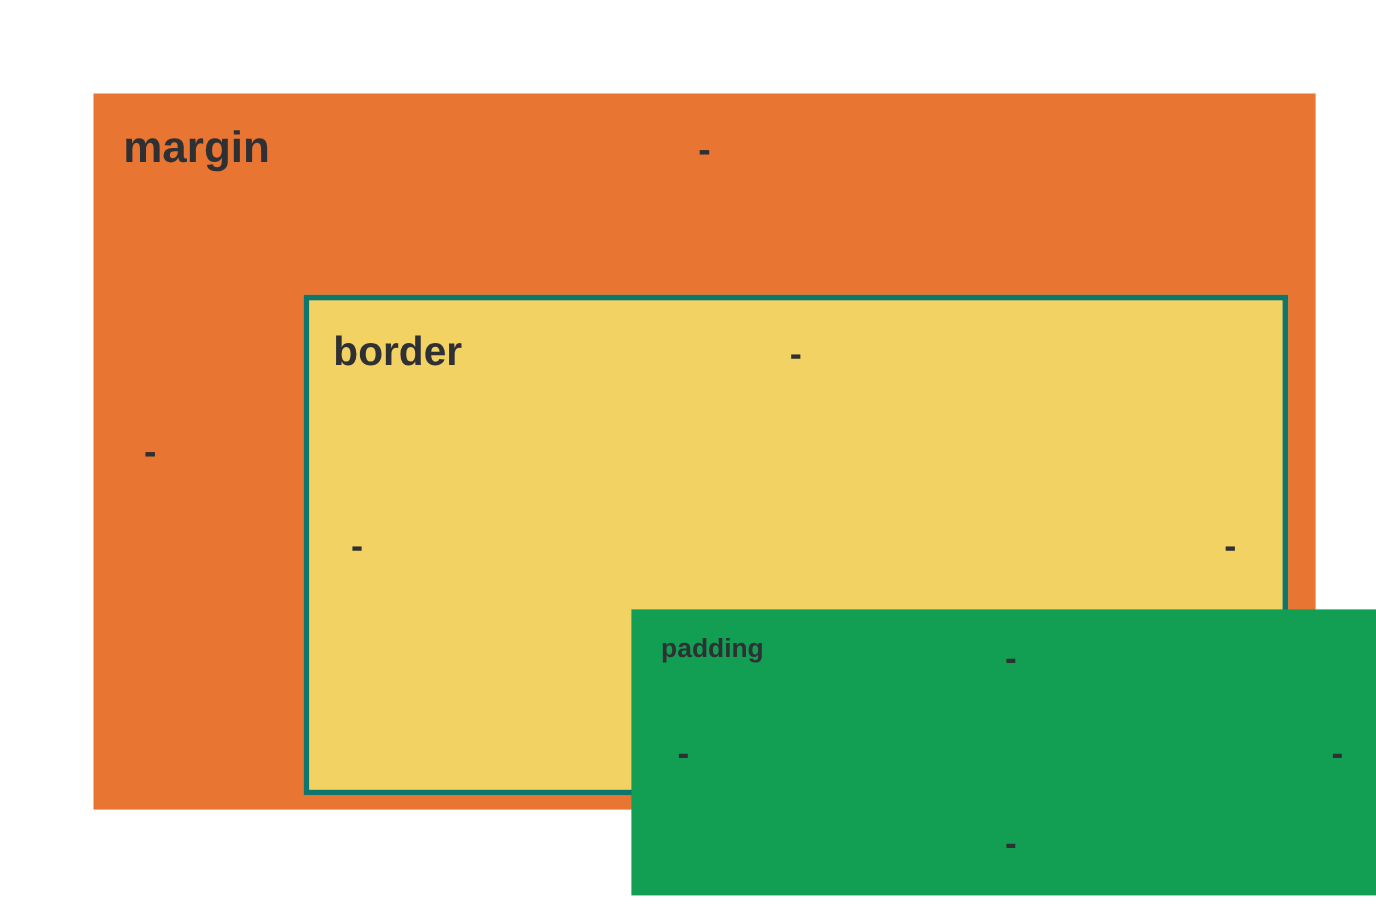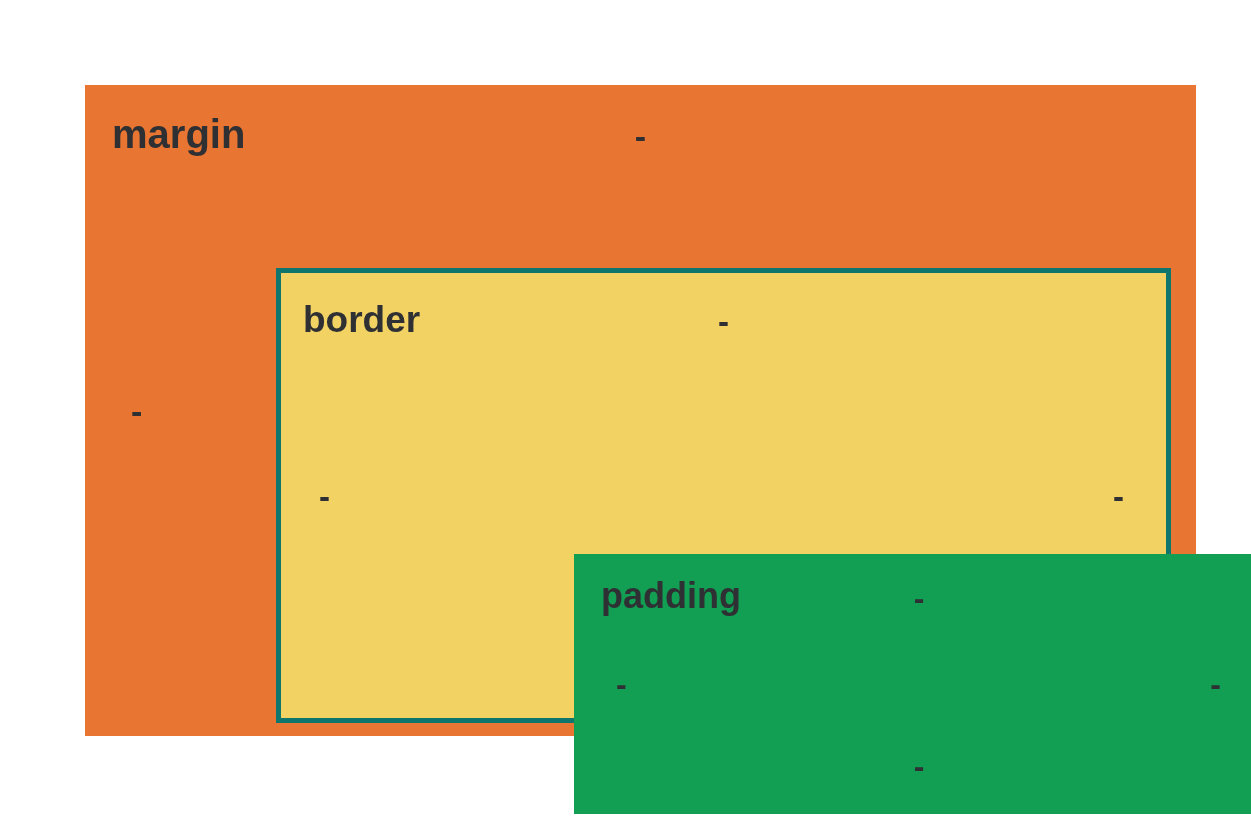--- a/index.html
+++ b/index.html
@@ -60,21 +60,21 @@
   .layer-label {
     position: absolute;
     color: #2f3033;
     font-weight: bold;
     line-height: 1;
     white-space: nowrap;
     user-select: none;
   }
   .layer-margin  > .layer-label { left: 27px; top: 29px;  font-size: 40px; }
   .layer-border  > .layer-label { left: 22px; top: 28px;  font-size: 37px; }
-  .layer-padding > .layer-label { left: 27px; top: 24px;  font-size: 36px; }
+  .layer-padding > .layer-label { left: 27px; top: 24px;  font-size: 24px; }
 
   
   .edge {
     position: absolute;
     color: #2f3033;
     font-weight: bold;
     line-height: 1;
     white-space: nowrap;
     user-select: none;
   }

